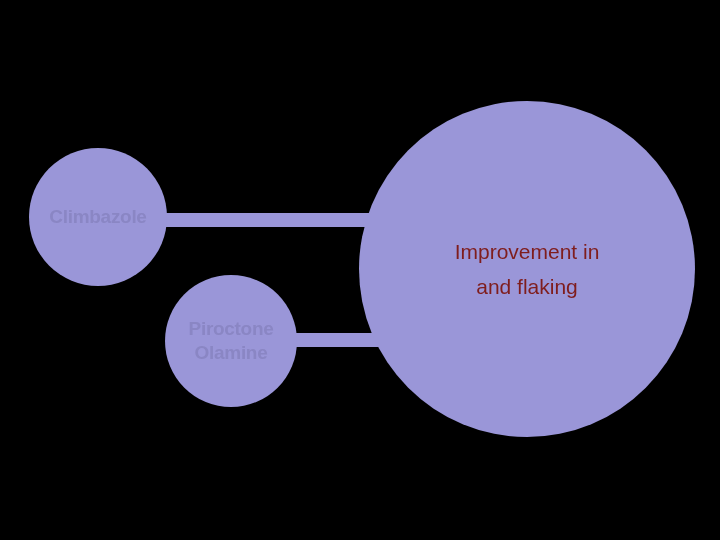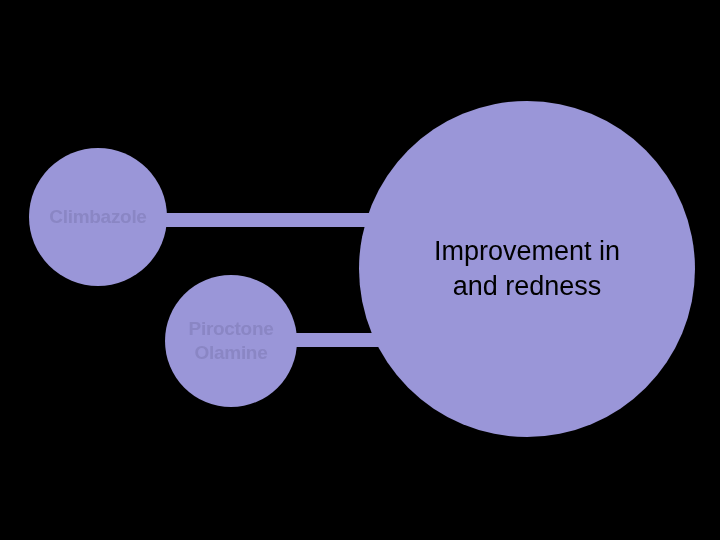--- a/index.html
+++ b/index.html
@@ -63,24 +63,24 @@
     height: 336px;
   }
   .small-label {
     font-size: 19px;
     line-height: 24px;
     font-weight: bold;
     color: #8A86C4;
     letter-spacing: -0.3px;
   }
   .main-label {
-    font-size: 27px;
+    font-size: 21px;
     line-height: 35px;
     font-weight: 400;
-    color: #000000;
+    color: #7f1d1d;
   }
 </style>
 </head>
 <body>
 
 <div class="canvas">
 
   <div class="connector conn-climbazole"></div>
 
   <div class="connector conn-piroctone"></div>
@@ -94,17 +94,17 @@
   <div class="node node-piroctone">
     <div class="label small-label">
       <span class="line">Piroctone</span>
       <span class="line">Olamine</span>
     </div>
   </div>
 
   <div class="node node-main">
     <div class="label main-label">
       <span class="line">Improvement in</span>
-      <span class="line">and redness</span>
+      <span class="line">and flaking</span>
     </div>
   </div>
 
 </div>
 
 </body></html>

